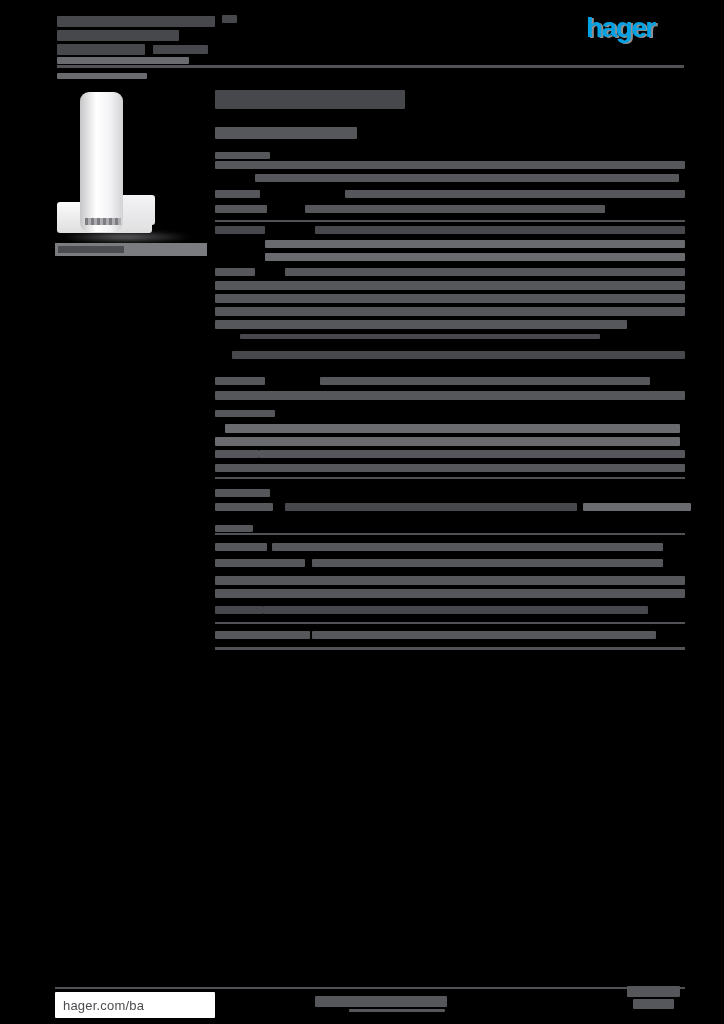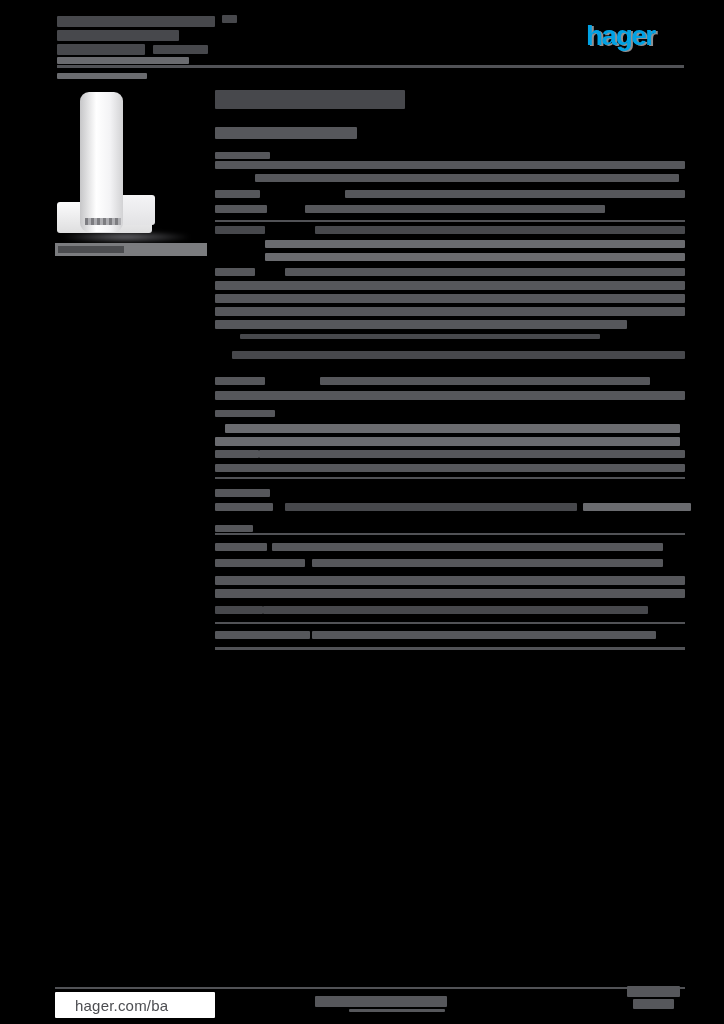--- a/index.html
+++ b/index.html
@@ -4,21 +4,21 @@
 <style>
   html,body{margin:0;padding:0;background:#000;}
   body{font-family:"Liberation Sans", sans-serif;}
   .page{position:relative;width:724px;height:1024px;background:#000;overflow:hidden;}
   .blk{position:absolute;border-radius:1px;color:transparent;overflow:hidden;font-size:6px;line-height:1;}
   .mid{background:#56575b;}
   .dark{background:#47484c;}
   .light{background:#6a6b6f;}
   .rule{position:absolute;background:#515256;}
   
-  .logo{position:absolute;left:586px;top:20px;font-size:28px;font-weight:bold;
+  .logo{position:absolute;left:586px;top:12px;font-size:28px;font-weight:bold;
         letter-spacing:-1.5px;color:#00A2E4;text-shadow:2px 1px 0 #8f9092;}
   
   .prod{position:absolute;left:55px;top:85px;width:160px;height:175px;}
   .prod .shadow{position:absolute;left:5px;top:146px;width:132px;height:12px;
         background:radial-gradient(ellipse at center, rgba(120,120,126,0.9), rgba(0,0,0,0) 70%);
         filter:blur(2px);}
   .prod .base{position:absolute;left:2px;top:117px;width:95px;height:31px;border-radius:3px;
         background:linear-gradient(#fbfbfc,#dededf);}
   .prod .arm{position:absolute;left:60px;top:110px;width:40px;height:30px;border-radius:3px;
         background:linear-gradient(#f4f4f6,#e3e3e5);}
@@ -26,21 +26,21 @@
         background:linear-gradient(90deg,#c6c6c8,#ffffff 38%,#f3f3f5 70%,#d2d2d4);}
   .prod .vent{position:absolute;left:30px;top:133px;width:36px;height:7px;
         background:repeating-linear-gradient(90deg,#7d7d81 0 3px,#aeaeb2 3px 6px);}
   .refbar{position:absolute;left:55px;top:243px;width:152px;height:13px;background:#7b7c7f;}
   .refbar .in{position:absolute;left:3px;top:3px;width:66px;height:7px;background:#4b4c4f;color:transparent;font-size:6px;overflow:hidden;}
   
   .main{position:absolute;left:215px;top:0;width:470px;height:1024px;}
   
   .fbox{position:absolute;left:55px;top:992px;width:160px;height:26px;background:#ffffff;
         border-radius:1px;display:flex;align-items:center;}
-  .fbox span{font-size:15px;color:#4c4d51;padding-left:20px;letter-spacing:0.2px;}
+  .fbox span{font-size:13px;color:#4c4d51;padding-left:8px;letter-spacing:0.2px;}
 </style>
 </head>
 <body>
 
 <div class="page">
 
   <div>
     <div id="header-lines">
         <div class="blk dark" style="left: 57px; top: 16px; width: 158px; height: 11px;"></div>
         <div class="blk dark" style="left: 222px; top: 15px; width: 15px; height: 8px;"></div>

